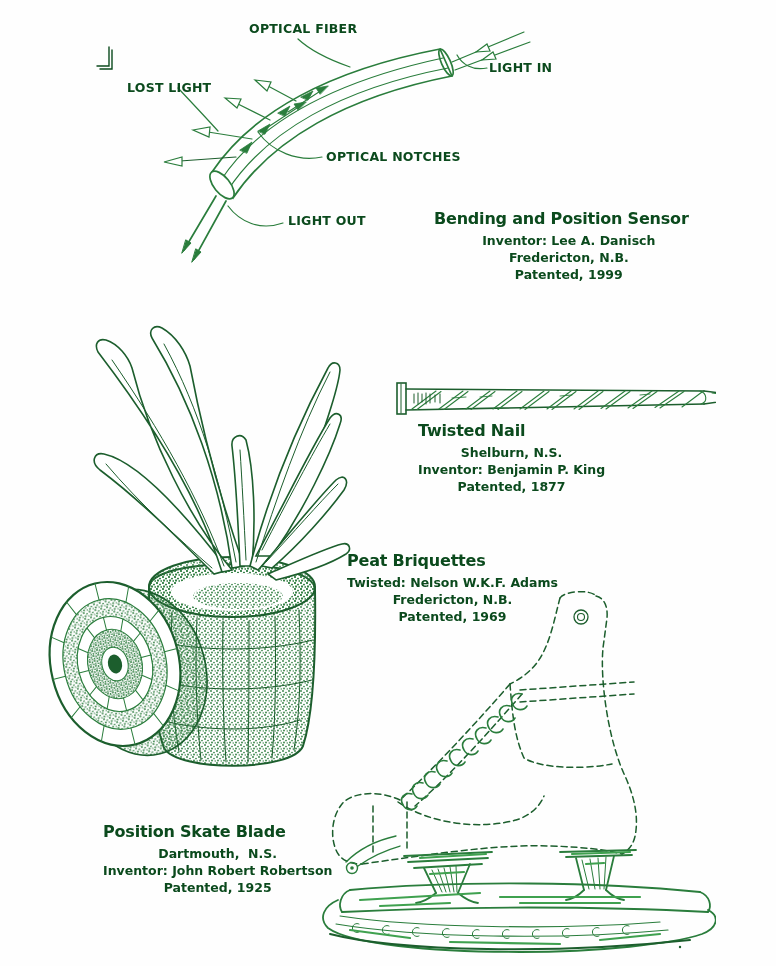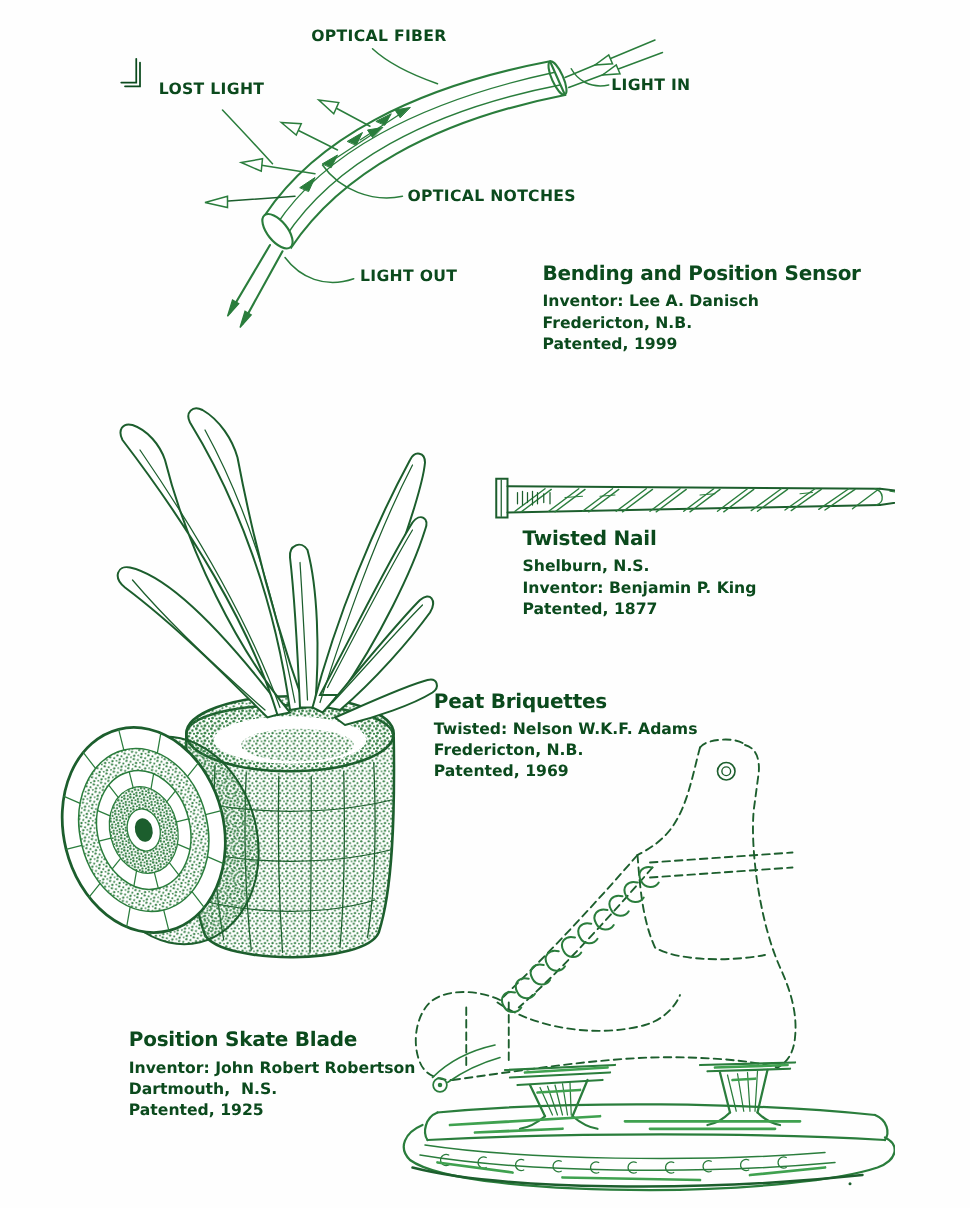--- a/index.html
+++ b/index.html
@@ -3,21 +3,21 @@
 <meta charset="utf-8">
 <style>
   html,body{margin:0;padding:0;background:#fefefe;}
   #page{position:relative;width:716px;height:966px;background:#fefefe;overflow:hidden;
         font-family:"DejaVu Sans",sans-serif;}
   svg{position:absolute;left:0;top:0;}
   .lbl{position:absolute;font-weight:700;font-size:12.5px;letter-spacing:.25px;
        color:#0b4a1d;white-space:pre;}
   .info{position:absolute;color:#0b4a1d;}
   .info .ttl{font-weight:700;font-size:16px;letter-spacing:-.2px;margin:0 15px 4px 0;white-space:pre;}
-  .info .ln{font-weight:700;font-size:12.5px;line-height:17px;white-space:pre;}
+  .info .ln{font-weight:700;font-size:12.5px;line-height:17px;white-space:pre;text-align:center;}
 </style>
 </head>
 <body>
 
 <div id="page">
 
   <svg width="776" height="966" viewBox="0 0 776 966">
     <defs>
       <pattern id="stip" width="6" height="6" patternUnits="userSpaceOnUse">
         <circle cx="1" cy="1" r="0.9" fill="#2f7d40"></circle>
@@ -253,21 +253,21 @@
         <path d="M420,858 L486,854 M572,854 L630,852"></path>
         <path d="M430,874 L464,872 M586,864 L604,863"></path>
         <path d="M350,930 L410,938 M450,942 L560,944 M600,940 L660,934"></path>
       </g>
       <circle cx="680" cy="947" r="1.2" fill="#1c5e2d" stroke="none"></circle>
     </g>
   </svg>
 
   <div class="lbl" style="left:249px;top:21px">OPTICAL FIBER</div>
   <div class="lbl" style="left:489px;top:60px">LIGHT IN</div>
-  <div class="lbl" style="left:127px;top:63px">LOST LIGHT</div>
+  <div class="lbl" style="left:127px;top:80px">LOST LIGHT</div>
   <div class="lbl" style="left:326px;top:149px">OPTICAL NOTCHES</div>
   <div class="lbl" style="left:288px;top:213px">LIGHT OUT</div>
 
   <div class="info" style="left:434px;top:209px">
     <div class="ttl">Bending and Position Sensor</div>
     <div class="ln">Inventor: Lee A. Danisch</div>
     <div class="ln">Fredericton, N.B.</div>
     <div class="ln">Patented, 1999</div>
   </div>
 
@@ -280,18 +280,18 @@
 
   <div class="info" style="left:347px;top:551px">
     <div class="ttl">Peat Briquettes</div>
     <div class="ln">Twisted: Nelson W.K.F. Adams</div>
     <div class="ln">Fredericton, N.B.</div>
     <div class="ln">Patented, 1969</div>
   </div>
 
   <div class="info" style="left:103px;top:822px">
     <div class="ttl">Position Skate Blade</div>
+    <div class="ln">Dartmouth,  N.S.</div>
     <div class="ln">Inventor: John Robert Robertson</div>
-    <div class="ln">Dartmouth,  N.S.</div>
     <div class="ln">Patented, 1925</div>
   </div>
 
 </div>
 
 </body></html>

